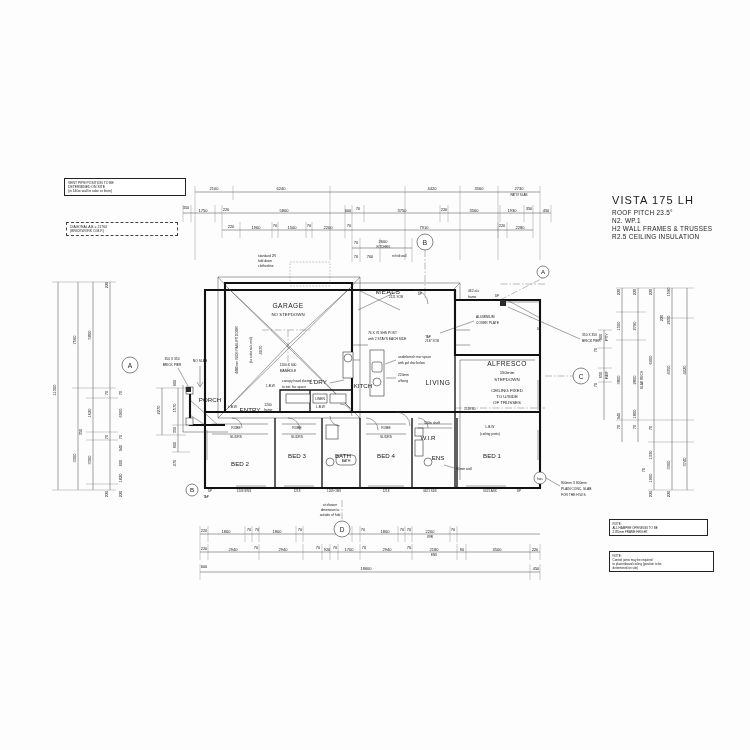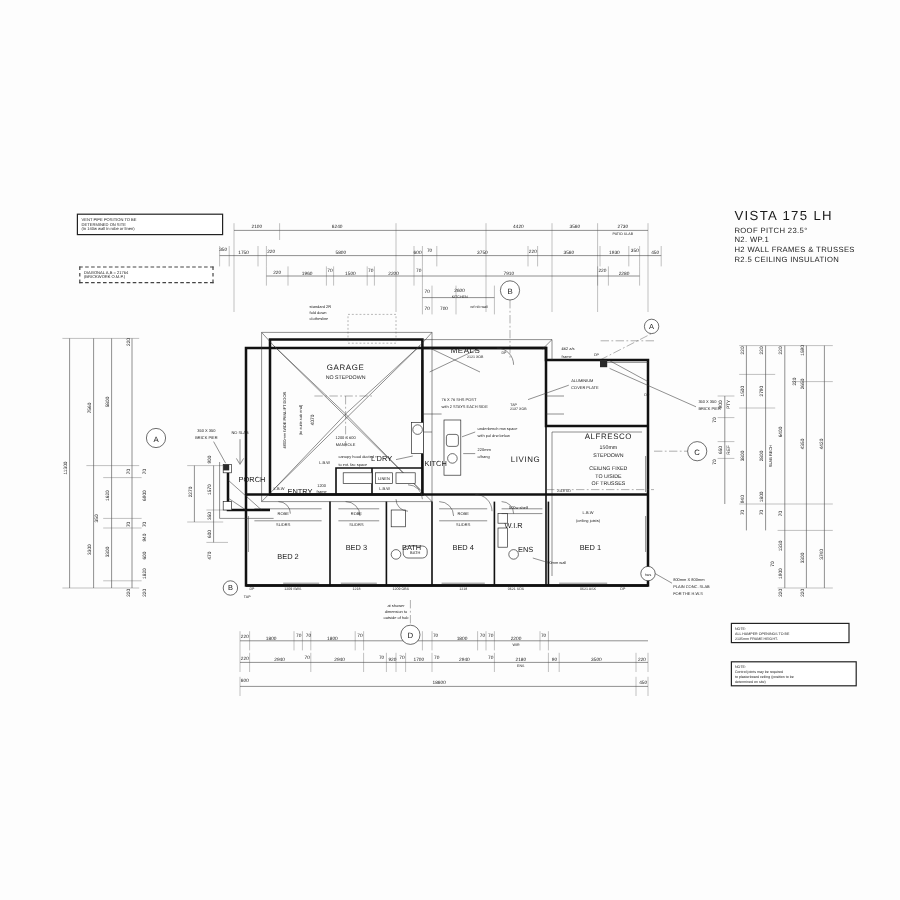--- a/index.html
+++ b/index.html
@@ -8,21 +8,21 @@
   #sheet{position:relative;width:750px;height:750px;background:#fdfdfd;}
   .abs{position:absolute;}
   svg{display:block;}
   text{font-family:"Liberation Sans",sans-serif;fill:#1a1a1a;}
   .lbl{font-size:6.2px;}
   .dim{font-size:4.0px;}
   .dimS{font-size:3.3px;}
   .room{font-size:6.6px;letter-spacing:.5px;}
   .roomSm{font-size:4.4px;}
   .noteS{font-size:3.4px;}
-  .title{font-size:11px;letter-spacing:1.1px;}
+  .title{font-size:11px;letter-spacing:1.1px;margin-top:20px;}
   .sub{font-size:6.4px;letter-spacing:.3px;}
   .tiny{font-size:3.0px;}
   .grid{font-size:6.5px;}
   .wall{stroke:#111;stroke-width:2.1;fill:none;}
   .wallM{stroke:#111;stroke-width:1.35;fill:none;}
   .thin{stroke:#333;stroke-width:.45;fill:none;}
   .vthin{stroke:#555;stroke-width:.3;fill:none;}
   .dashf{stroke:#555;stroke-width:.35;fill:none;stroke-dasharray:1.6 1.6;}
   .cline{stroke:#444;stroke-width:.35;fill:none;stroke-dasharray:7 2 1.5 2;}
   .box{stroke:#222;stroke-width:.55;fill:#fff;}

